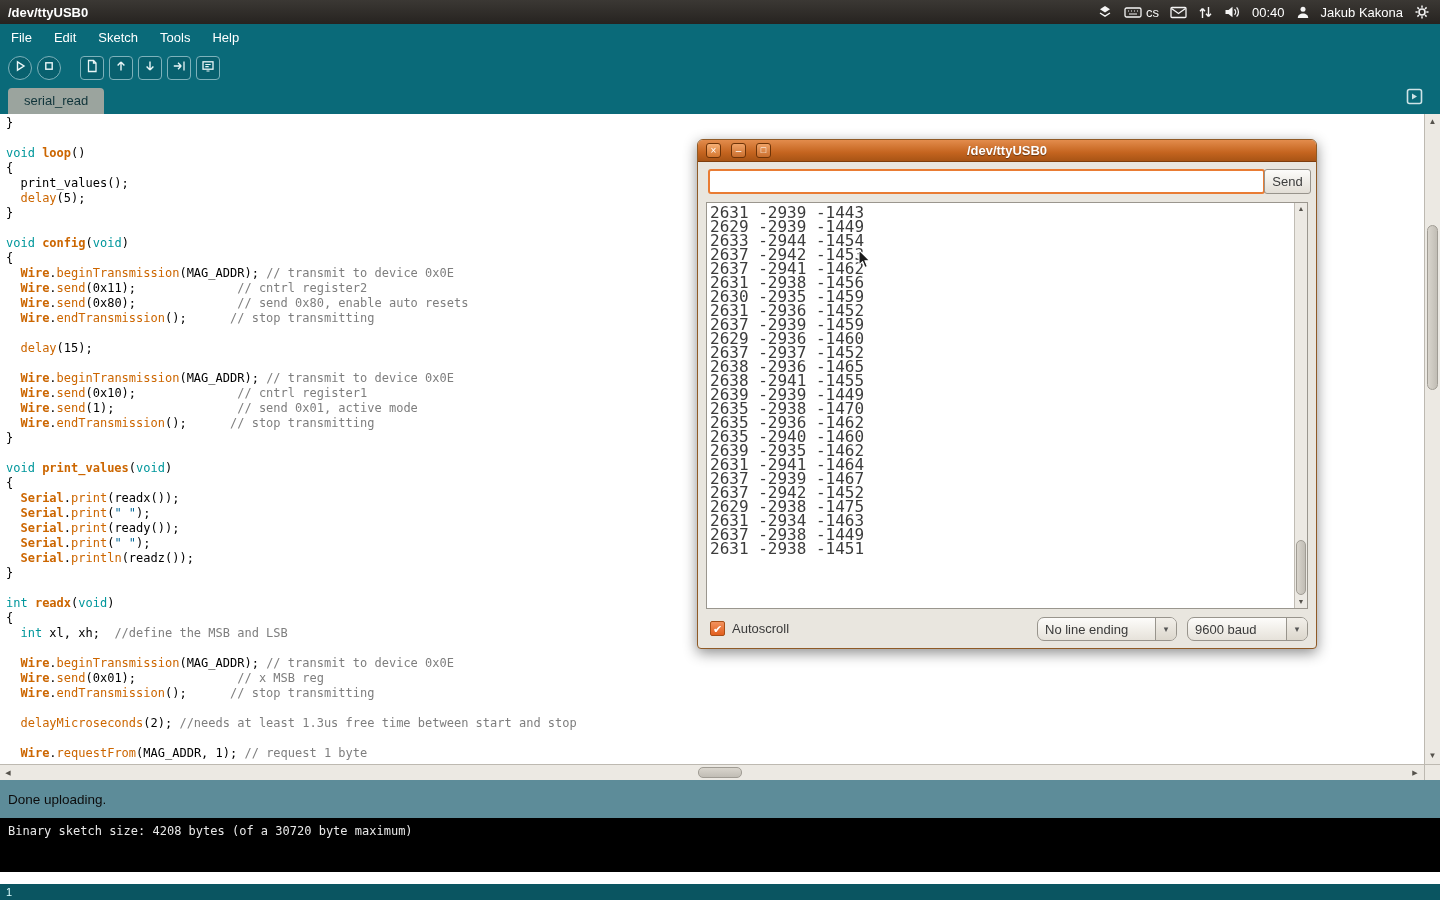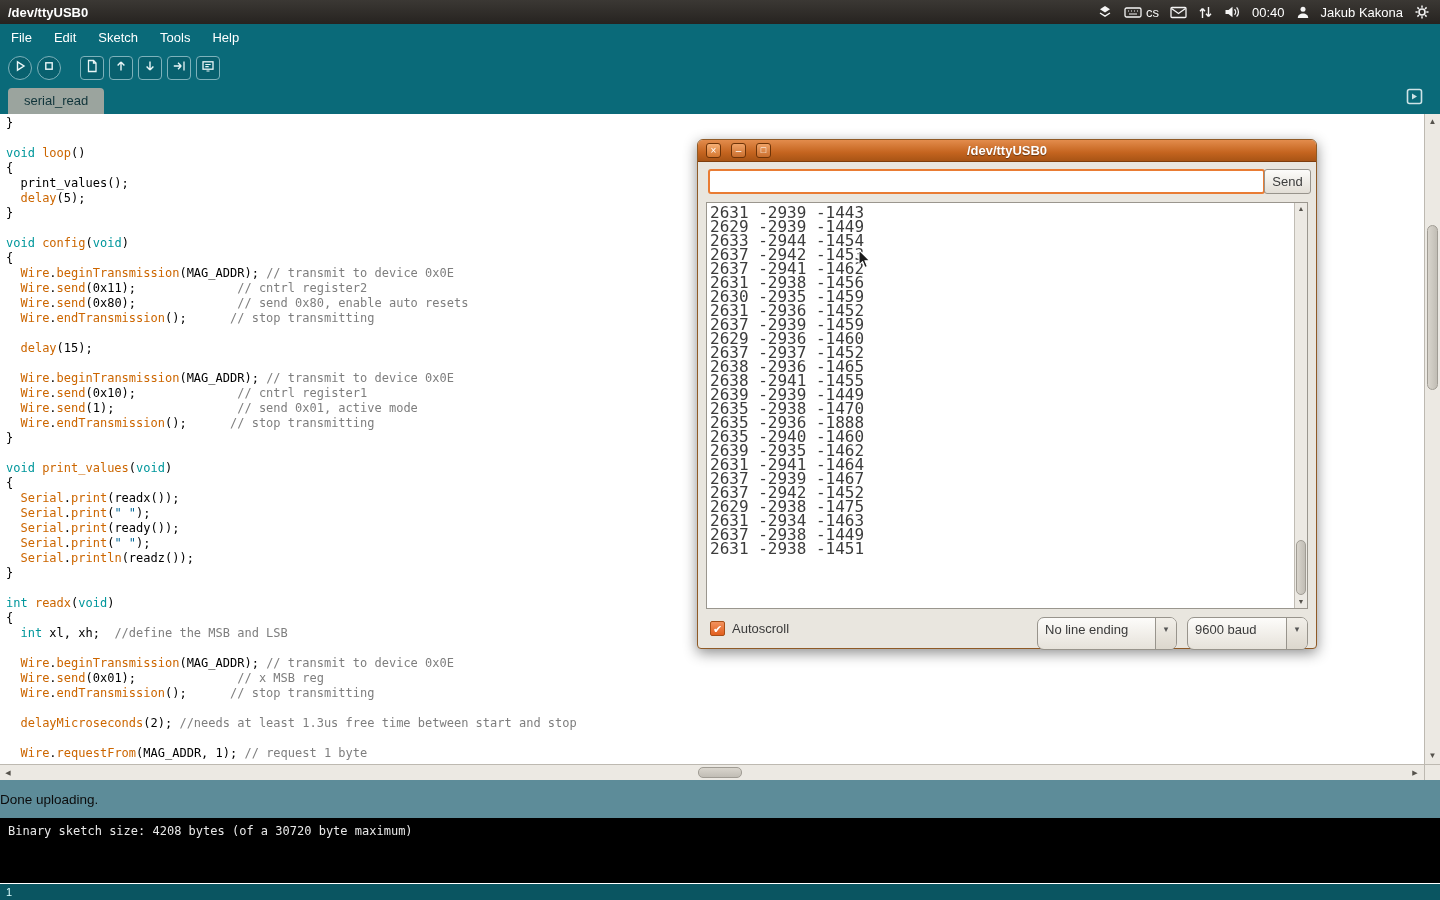--- a/index.html
+++ b/index.html
@@ -30,43 +30,43 @@
   .tabstrip{position:absolute;left:0;top:84px;width:1440px;height:30px;background:#0a6a79;}
   .tab{position:absolute;left:8px;bottom:0;height:26px;padding:0 16px;background:#9ba49e;
     border-radius:4px 4px 0 0;font-size:13px;line-height:26px;color:#10343a;}
   .tab-menu{position:absolute;right:17px;top:6px;width:17px;height:17px;display:flex;align-items:center;justify-content:center;}
   
   .editor{position:absolute;left:0;top:114px;width:1424px;height:650px;background:#fff;
     font-family:"DejaVu Sans Mono",monospace;font-size:12px;line-height:15px;color:#000;
     padding:2px 0 0 6px;box-sizing:border-box;overflow:hidden;}
   .code-line{height:15px;white-space:pre;}
   .tk-o{color:#cc6600;}
-  .tk-ob{color:#cc6600;font-weight:normal;}
+  .tk-ob{color:#cc6600;font-weight:bold;}
   .tk-t{color:#00979c;}
   .tk-s{color:#006699;}
   .tk-c{color:#7e7e7e;}
   
   .vscroll{position:absolute;left:1424px;top:114px;width:16px;height:650px;
     background:#ece9e3;border-left:1px solid #bdb9b1;box-sizing:border-box;}
   .vs-arrow{position:absolute;left:0;width:15px;height:14px;text-align:center;
     font-size:8px;color:#55524c;line-height:14px;}
   .vs-arrow.up{top:1px;} .vs-arrow.down{bottom:1px;}
   .vs-thumb{position:absolute;left:2px;width:11px;top:111px;height:165px;
     background:linear-gradient(90deg,#d9d5cd,#c1bdb5);border:1px solid #a09c94;border-radius:6px;box-sizing:border-box;}
   .hscroll{position:absolute;left:0;top:764px;width:1440px;height:16px;
     background:#ece9e3;border-top:1px solid #bdb9b1;box-sizing:border-box;}
   .hs-arrow{position:absolute;top:0;width:16px;height:15px;text-align:center;font-size:7px;color:#55524c;line-height:15px;}
   .hs-arrow.left{left:0;} .hs-arrow.right{right:17px;}
   .hs-corner{position:absolute;right:0;top:0;width:16px;height:15px;border-left:1px solid #bdb9b1;box-sizing:border-box;}
   .hs-thumb{position:absolute;left:698px;top:2px;height:11px;width:44px;
     background:linear-gradient(#d9d5cd,#c1bdb5);border:1px solid #a09c94;border-radius:5px;box-sizing:border-box;}
   
   .statusbar{position:absolute;left:0;top:780px;width:1440px;height:38px;background:#5d8c99;
-    color:#0c0c0c;font-size:13.5px;display:flex;align-items:center;box-sizing:border-box;}
-  .console{position:absolute;left:0;top:818px;width:1440px;height:65px;background:#000;
+    color:#0c0c0c;font-size:13.5px;display:flex;align-items:center;padding-left:8px;box-sizing:border-box;}
+  .console{position:absolute;left:0;top:818px;width:1440px;height:54px;background:#000;
     color:#e8e8e8;font-family:"DejaVu Sans Mono",monospace;font-size:12px;padding:6px 8px;box-sizing:border-box;}
   .footer{position:absolute;left:0;top:884px;width:1440px;height:16px;background:#0a5561;
     color:#dff;font-size:11px;line-height:16px;padding-left:6px;box-sizing:border-box;}
   
   .swin{position:absolute;left:697px;top:139px;width:620px;height:510px;background:#e9e6df;
     border:1px solid #8f5a26;border-radius:6px 6px 4px 4px;box-shadow:0 4px 14px rgba(0,0,0,.45);
     z-index:30;box-sizing:border-box;}
   .swin-title{position:absolute;left:0;top:0;right:0;height:21px;
     background:linear-gradient(#e38c4c,#c4641f 60%,#a85415);
     border-radius:5px 5px 0 0;border-bottom:1px solid #7e3d0d;}
@@ -91,21 +91,21 @@
   .sscroll{position:absolute;right:0;top:0;bottom:0;width:13px;background:#ece9e3;border-left:1px solid #c0bcb4;box-sizing:border-box;}
   .sarrow{position:absolute;left:0;right:0;height:12px;font-size:7px;color:#55524c;text-align:center;line-height:12px;}
   .sarrow.up{top:0;} .sarrow.down{bottom:0;}
   .sthumb{position:absolute;left:1px;right:1px;bottom:13px;height:55px;
     background:linear-gradient(90deg,#d9d5cd,#c1bdb5);border:1px solid #a09c94;border-radius:5px;box-sizing:border-box;}
   .checkbox{position:absolute;left:12px;top:481px;width:15px;height:15px;border:1px solid #a84e17;
     border-radius:2px;background:linear-gradient(#f2925e,#e25f1e);color:#fff;font-size:11px;
     line-height:14px;text-align:center;box-sizing:border-box;}
   .autoscroll-label{position:absolute;left:34px;top:481px;font-size:13px;color:#3a3a3a;}
   .combo{position:absolute;display:flex;border:1px solid #98948c;border-radius:7px;
-    background:linear-gradient(#fdfcfa,#e6e2da);overflow:hidden;height:33px;box-sizing:border-box;}
+    background:linear-gradient(#fdfcfa,#e6e2da);overflow:hidden;height:24px;box-sizing:border-box;}
   .combo1{left:339px;top:477px;width:140px;}
   .combo2{left:489px;top:477px;width:121px;}
   .combo-text{flex:1;font-size:13px;color:#3a3a3a;line-height:23px;padding:0 7px;white-space:nowrap;}
   .combo-arrow{width:20px;border-left:1px solid #98948c;background:linear-gradient(#f2efe9,#dcd7cd);
     text-align:center;line-height:23px;font-size:9px;color:#555;}
   .mouse-cursor{position:absolute;left:858px;top:249px;z-index:50;pointer-events:none;}
 </style>
 </head>
 <body>
 
@@ -312,21 +312,21 @@
         <div class="serial-line">2631 -2938 -1456</div>
         <div class="serial-line">2630 -2935 -1459</div>
         <div class="serial-line">2631 -2936 -1452</div>
         <div class="serial-line">2637 -2939 -1459</div>
         <div class="serial-line">2629 -2936 -1460</div>
         <div class="serial-line">2637 -2937 -1452</div>
         <div class="serial-line">2638 -2936 -1465</div>
         <div class="serial-line">2638 -2941 -1455</div>
         <div class="serial-line">2639 -2939 -1449</div>
         <div class="serial-line">2635 -2938 -1470</div>
-        <div class="serial-line">2635 -2936 -1888</div>
+        <div class="serial-line">2635 -2936 -1462</div>
         <div class="serial-line">2635 -2940 -1460</div>
         <div class="serial-line">2639 -2935 -1462</div>
         <div class="serial-line">2631 -2941 -1464</div>
         <div class="serial-line">2637 -2939 -1467</div>
         <div class="serial-line">2637 -2942 -1452</div>
         <div class="serial-line">2629 -2938 -1475</div>
         <div class="serial-line">2631 -2934 -1463</div>
         <div class="serial-line">2637 -2938 -1449</div>
         <div class="serial-line">2631 -2938 -1451</div>
       </div>

